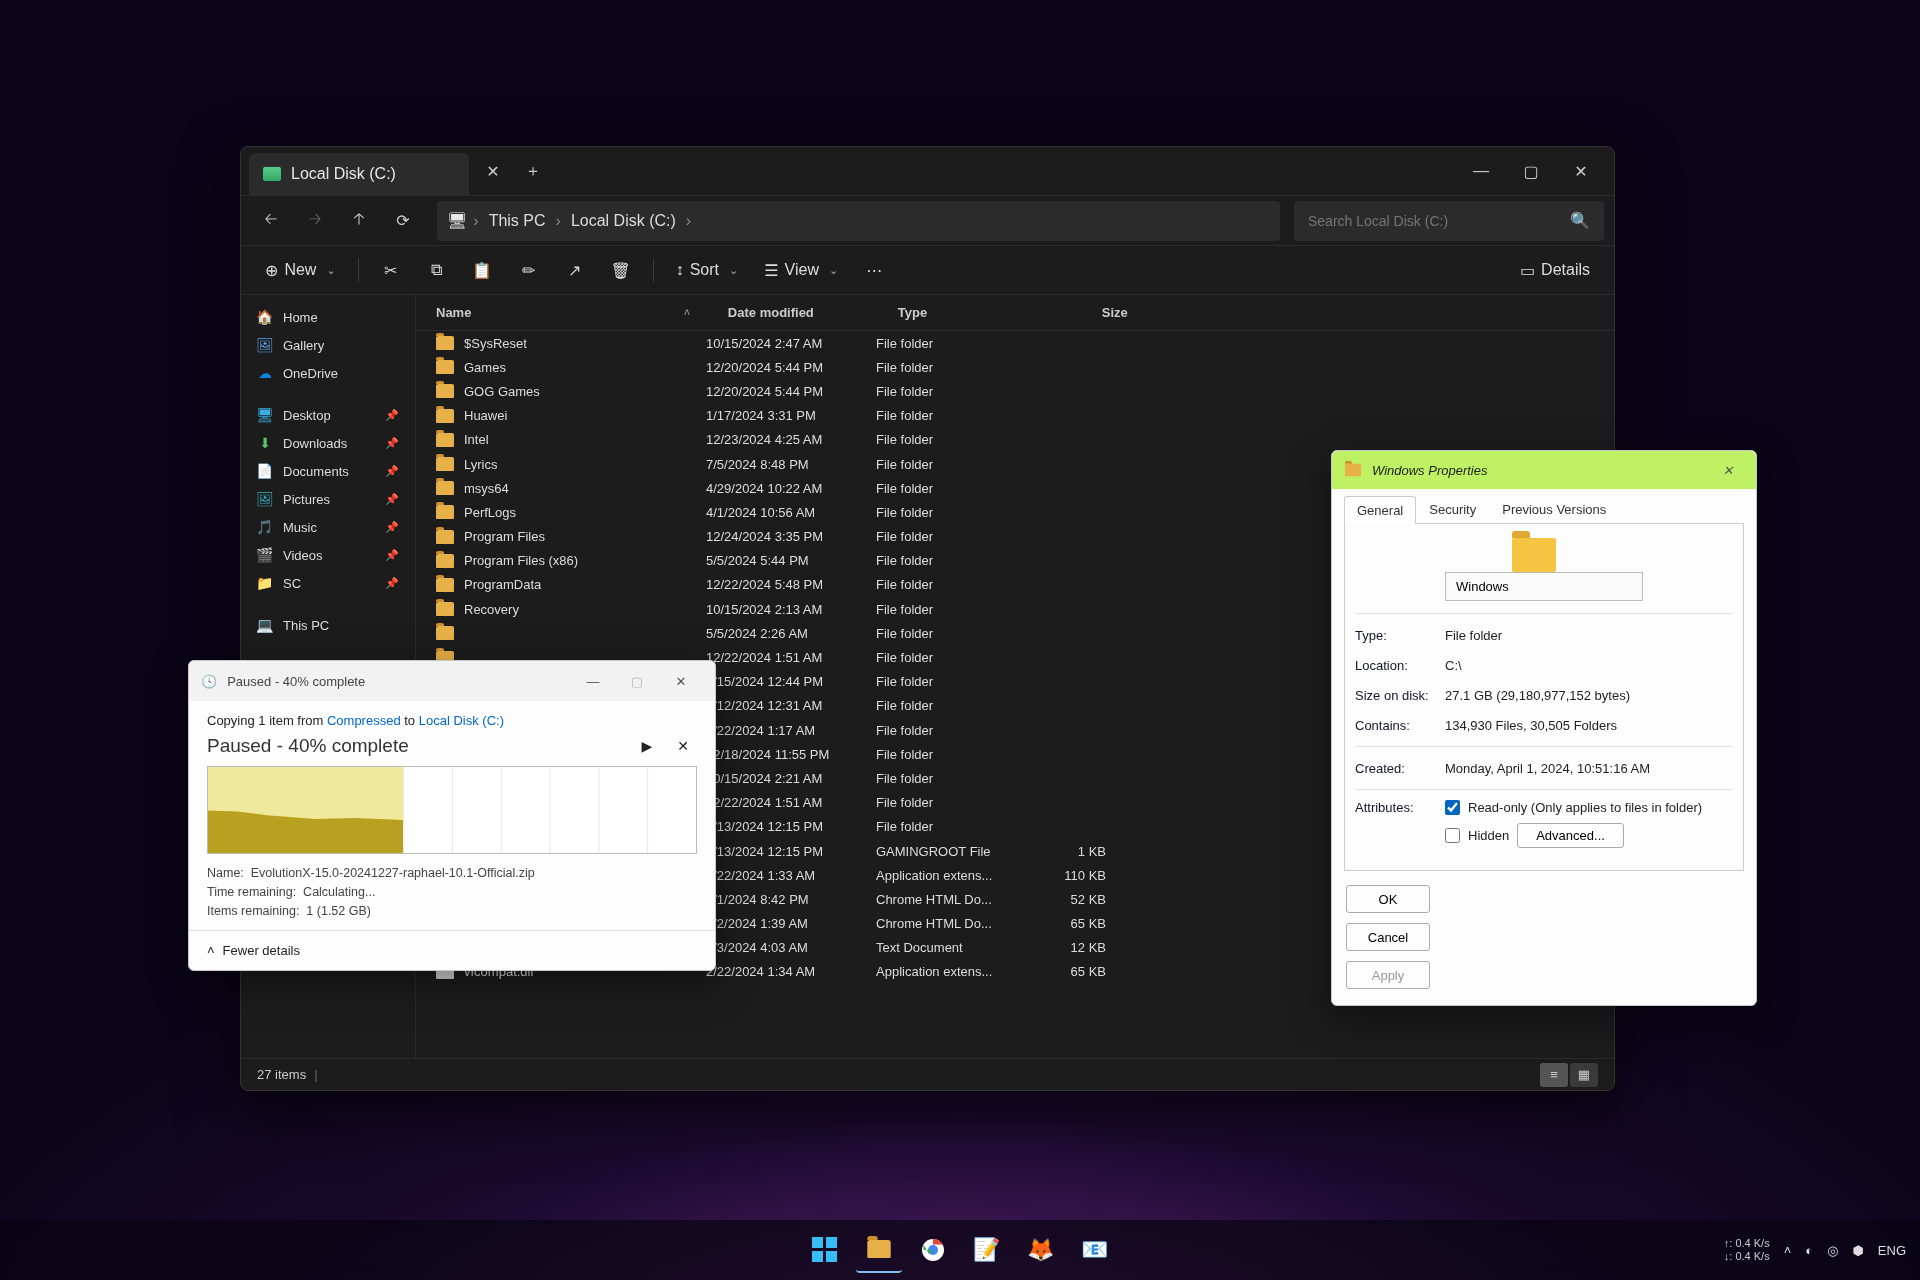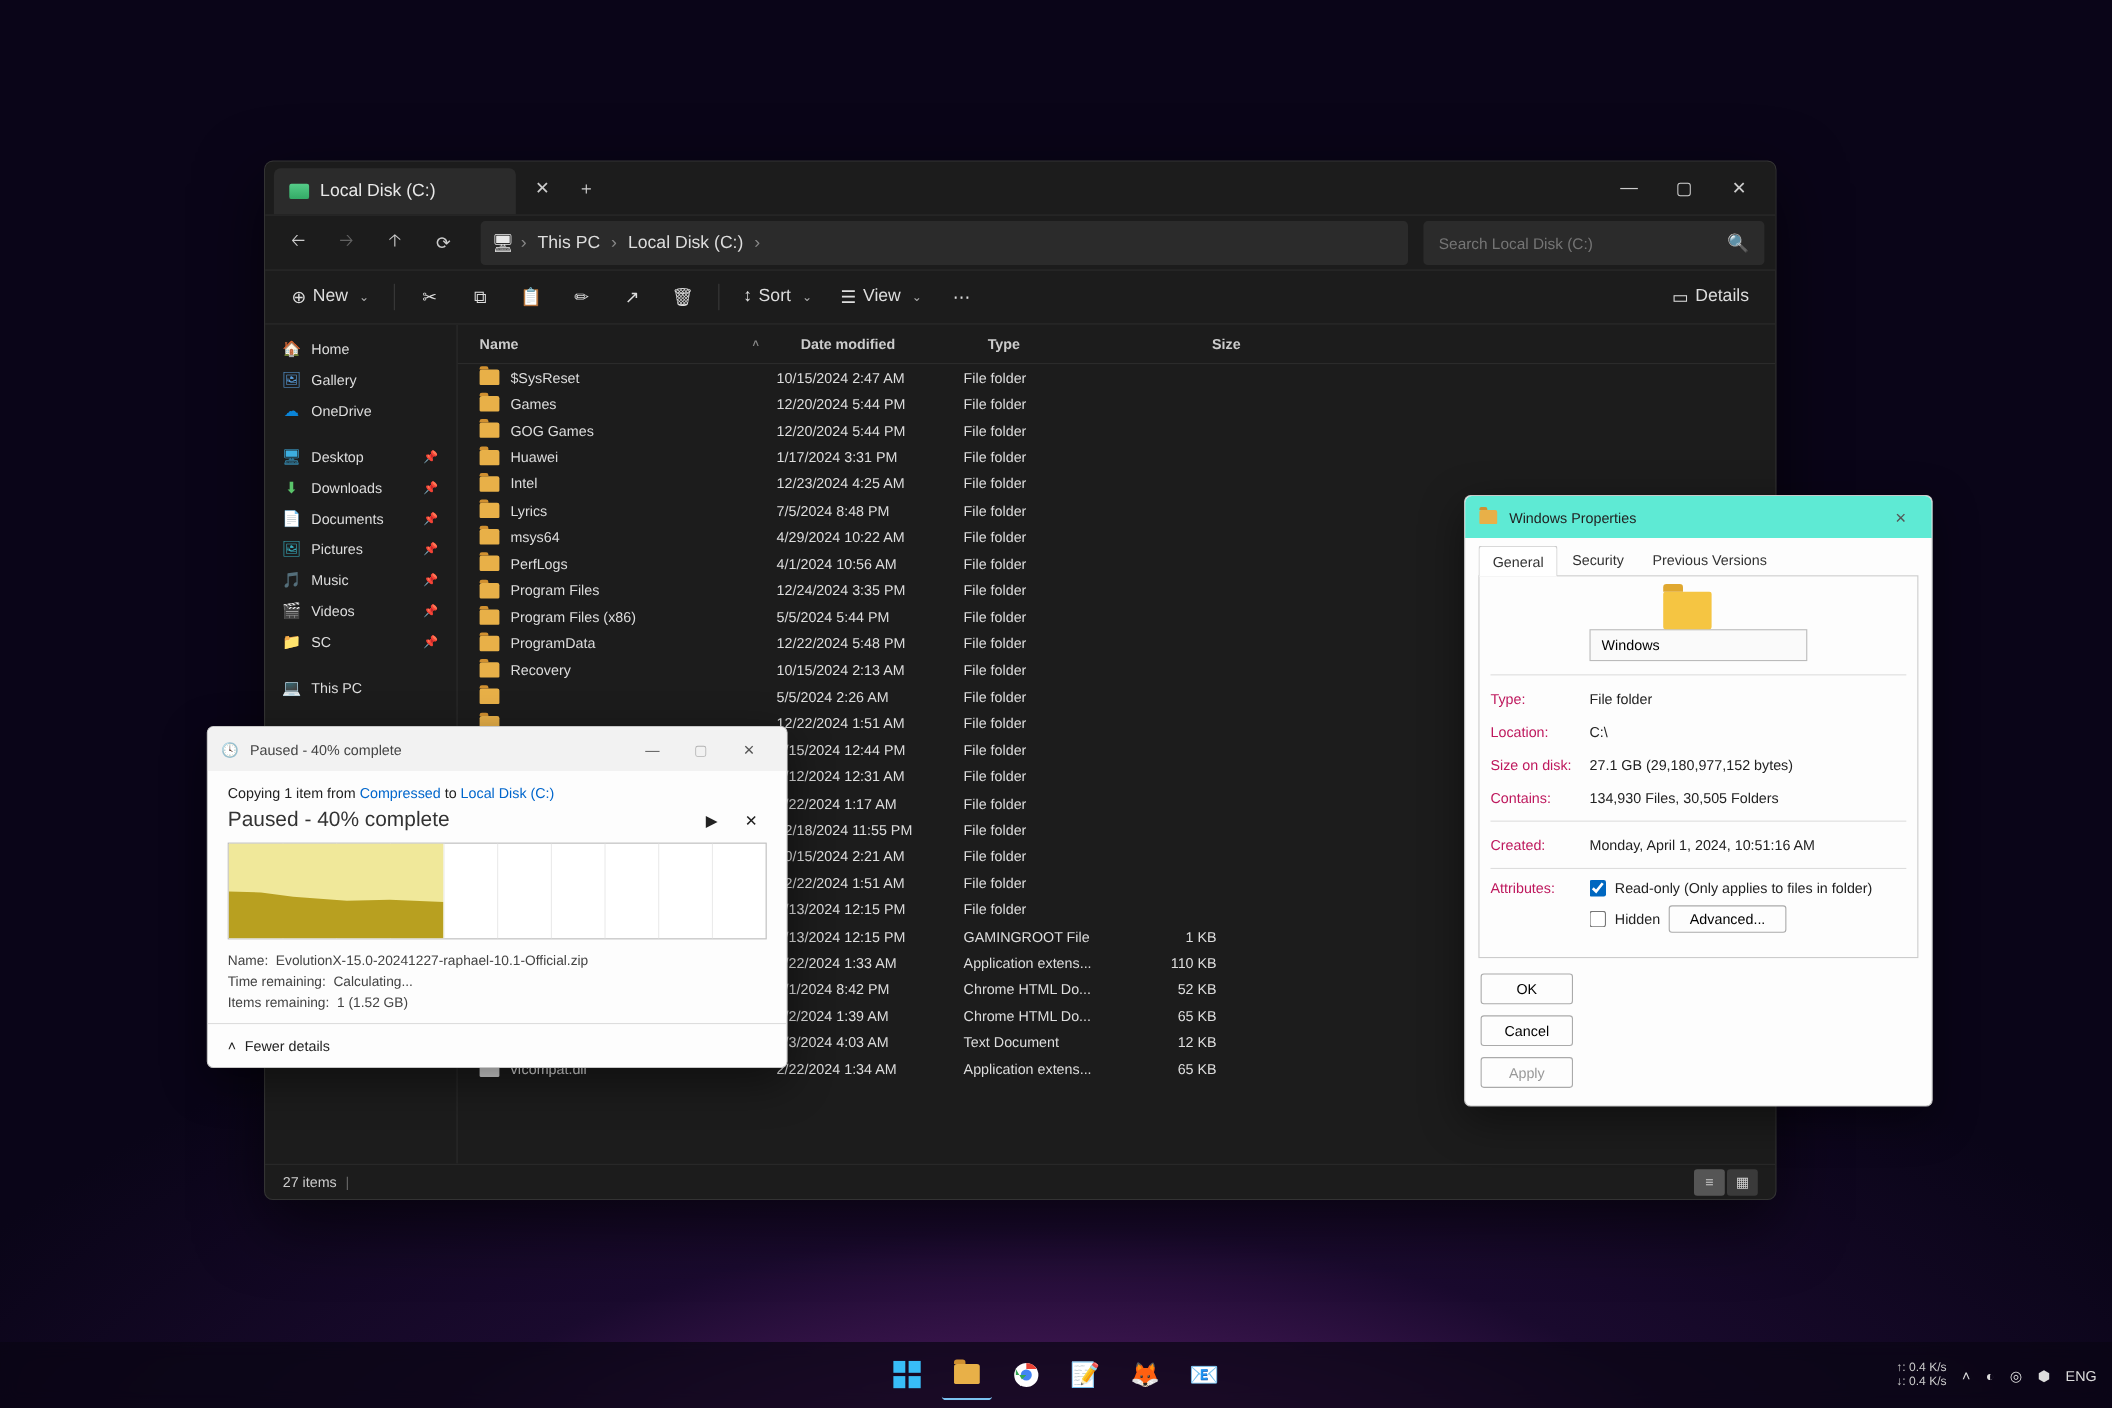--- a/index.html
+++ b/index.html
@@ -64,28 +64,28 @@
   .copy-status{ font-size:19px; color:#333; flex:1;}
   .copy-btn{ width:28px; height:28px; display:flex; align-items:center; justify-content:center; cursor:pointer; font-size:14px; margin-left:8px;}
   .chart{ height:88px; border:1px solid #bbb; background:#fff; position:relative; margin-bottom:10px;}
   .chart-grid{position:absolute; inset:0; background-image:linear-gradient(to right,#e8e8e8 1px,transparent 1px); background-size:10% 100%;}
   .chart-fill{ position:absolute; left:0; top:0; bottom:0; width:40%; background:linear-gradient(#f0e89a,#f0e89a);}
   .chart-wave{ position:absolute; left:0; bottom:0; width:40%; height:55%; background:#b8a020; clip-path:polygon(0 10%,15% 12%,30% 20%,55% 28%,75% 26%,100% 30%,100% 100%,0 100%);}
   .copy-meta{ font-size:12.5px; color:#444; line-height:1.5;}
   .copy-foot{ border-top:1px solid #ddd; padding:12px 18px; font-size:13px; display:flex; align-items:center; gap:8px; cursor:pointer;}
   
   .props{ position:absolute; left:1331px; top:450px; width:426px; background:#fdfdfd; color:#222; border:1px solid #c8c8c8; border-radius:6px; box-shadow:0 12px 40px rgba(0,0,0,.45);}
-  .props-title{ height:38px; display:flex; align-items:center; padding:0 12px; gap:10px; font-size:13px; background:#5eead4; border-radius:6px 6px 0 0;}
+  .props-title{ height:38px; display:flex; align-items:center; padding:0 12px; gap:10px; font-size:13px; background:#bef264; border-radius:6px 6px 0 0;font-style:italic;}
   .props-title .close{ margin-left:auto; cursor:pointer; color:#555; width:32px; text-align:center;}
   .tabs{ display:flex; gap:0; padding:6px 12px 0; font-size:13px;}
   .ptab{ padding:6px 12px; cursor:pointer; color:#333; border:1px solid transparent; border-bottom:none;}
   .ptab.active{ background:#fff; border-color:#ccc; border-radius:3px 3px 0 0; position:relative; top:1px;}
   .props-body{ margin:0 12px 14px; padding:14px 10px; border:1px solid #ccc; font-size:13px;}
   .props-row{ display:flex; min-height:30px; align-items:center;}
-  .props-row .k{ width:90px; color:#be185d;}
+  .props-row .k{ width:90px; color:#0f172a;}
   .props-row .v{ flex:1; color:#222;}
   .folder-big{ width:44px; height:34px; background:#f5c542; border-radius:2px; position:relative; margin-right:20px;}
   .folder-big::before{content:''; position:absolute; top:-7px; left:0; width:18px; height:7px; background:#e0a830; border-radius:3px 3px 0 0;}
   .props-name-input{ flex:1; border:1px solid #bbb; padding:6px 10px; font-size:13px; background:#fafafa;}
   .hr{ height:1px; background:#ddd; margin:6px 0;}
   .chk{ display:flex; align-items:center; gap:8px; margin-bottom:8px;}
   input[type=checkbox]{ width:15px; height:15px; accent-color:#0067c0;}
   .adv-btn{ float:right; padding:4px 18px; border:1px solid #aaa; background:#fdfdfd; border-radius:3px; cursor:pointer; font-size:13px;}
   .props-foot{ display:flex; gap:10px; justify-content:flex-end; padding:0 14px 16px;flex-direction:column;}
   .props-foot button{ width:84px; height:28px; border:1px solid #aaa; background:#fdfdfd; border-radius:3px; cursor:pointer; font-size:13px;}

